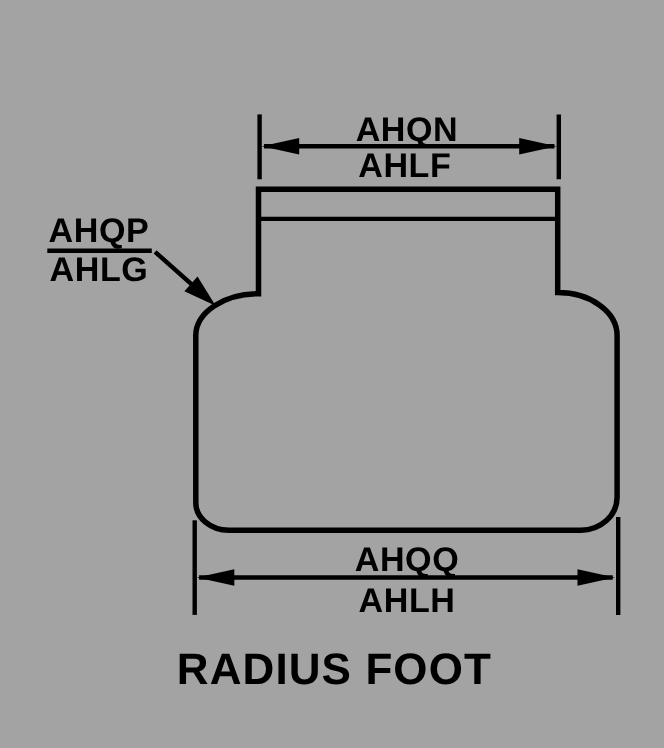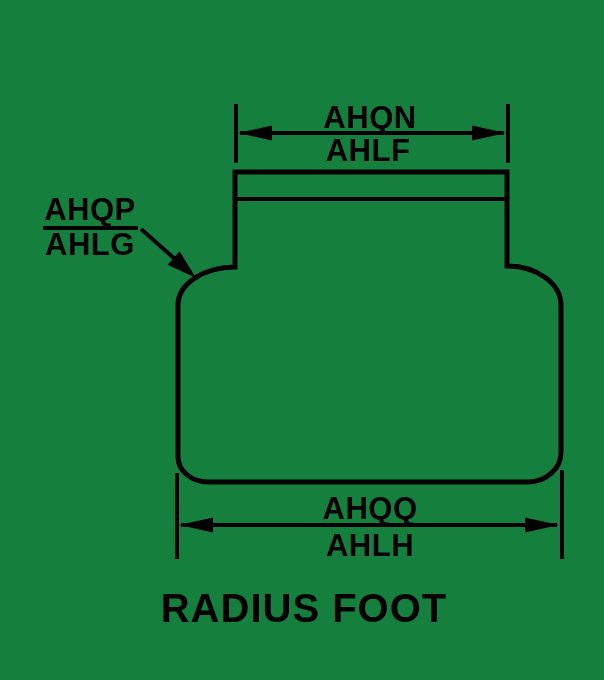--- a/index.html
+++ b/index.html
@@ -4,21 +4,21 @@
 <style>
   html, body {
     margin: 0;
     padding: 0;
     background: #ffffff;
   }
   .canvas {
     position: relative;
     width: 604px;
     height: 680px;
-    background: #15803d;
+    background: #a3a3a3;
     overflow: hidden;
     font-family: "Liberation Sans", sans-serif;
   }
   svg text {
     font-family: "Liberation Sans", "DejaVu Sans", sans-serif;
     font-weight: bold;
     fill: #000000;
   }
   .dim-label {
     font-size: 31px;

